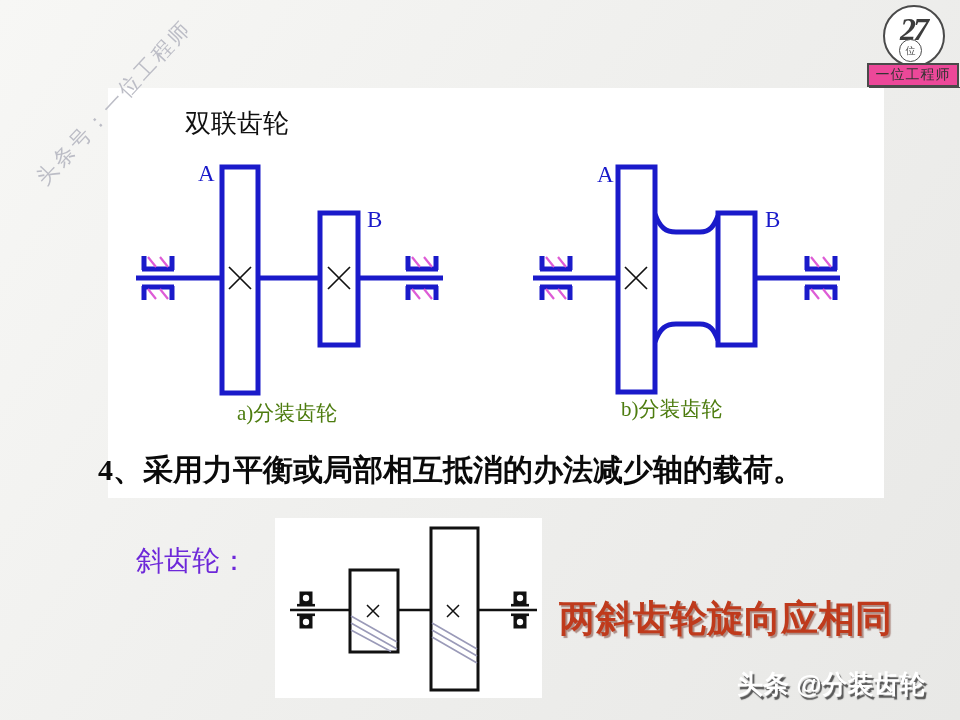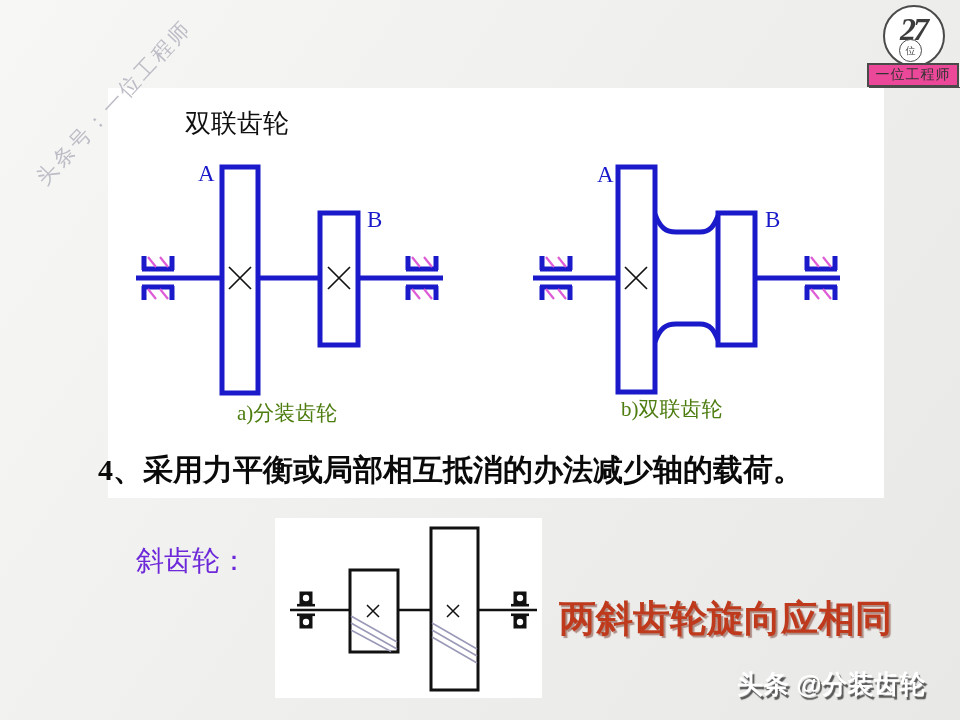--- a/index.html
+++ b/index.html
@@ -113,21 +113,21 @@
   <path class="bl" d="M130,56 C135,70 141,74 151,74 L175,74 C185,74 189,68 193,58"></path>
   <path class="bl" d="M130,184 C135,170 141,166 151,166 L175,166 C185,166 189,172 193,182"></path>
   <rect class="br" x="93" y="9" width="37" height="225"></rect>
   <rect class="br" x="193" y="55" width="37" height="132"></rect>
   <path class="xm" d="M100,109 L122,131 M100,131 L122,109"></path>
   <use href="#bearing-blue" x="31" y="120"></use>
   <use href="#bearing-blue" x="296" y="120"></use>
   <text class="lbl" x="72" y="24">A</text>
   <text class="lbl" x="240" y="69">B</text>
 </svg>
-<div class="abs caption cap-b">b)双联齿轮</div>
+<div class="abs caption cap-b">b)分装齿轮</div>
 
 <div class="abs point4">4、采用力平衡或局部相互抵消的办法减少轴的载荷。</div>
 
 <div class="abs helical-label">斜齿轮：</div>
 
 <div class="abs panel-bottom" style="background:transparent;">
   <svg class="dgm-c" viewBox="0 0 267 180">
     <defs>
       <g id="bearing-square">
         <rect x="-6.5" y="-18.5" width="13" height="13" fill="#111111"></rect>

